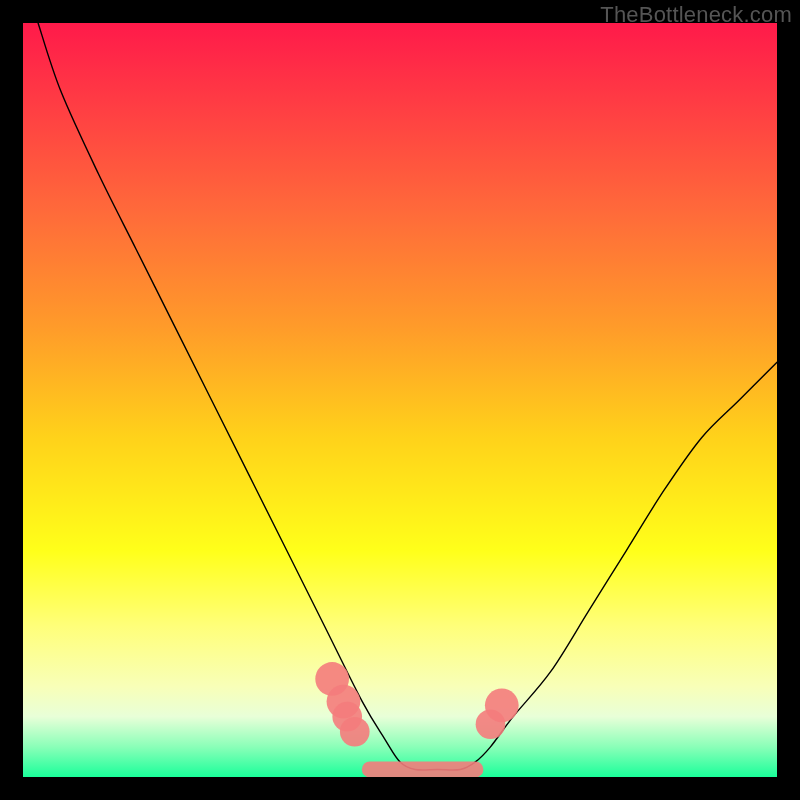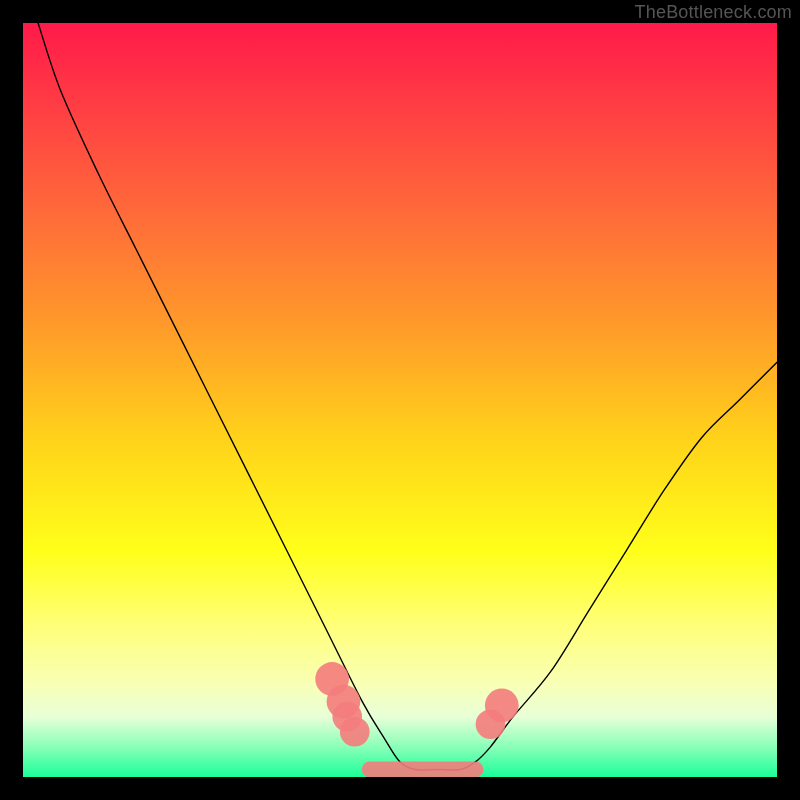--- a/index.html
+++ b/index.html
@@ -28,21 +28,21 @@
       #f8ffb8 88%,
       #e8ffd8 92%,
       #8affb8 96%,
       #1aff9a 100%);
   }
   .watermark {
     position: absolute;
     top: 2px;
     right: 8px;
     font-family: Arial, Helvetica, sans-serif;
-    font-size: 18px;
+    font-size: 22px;
     font-weight: 500;
     color: #555;
     letter-spacing: 0.2px;
   }
   svg.curve {
     position: absolute;
     top: 0; left: 0;
     width: 754px;
     height: 754px;
   }

